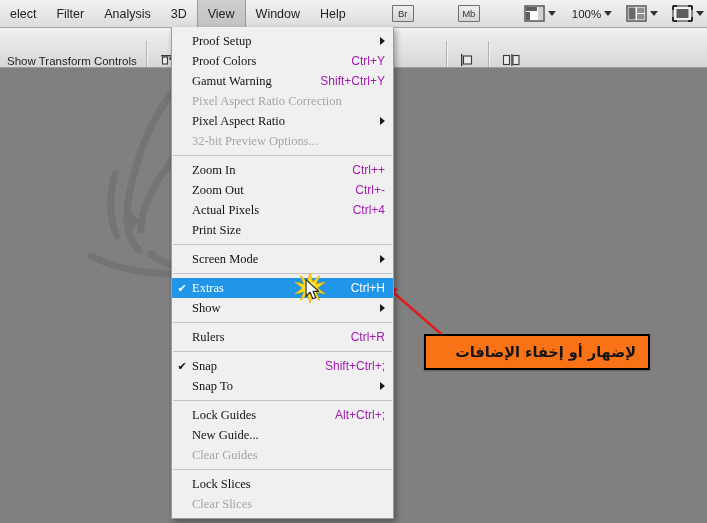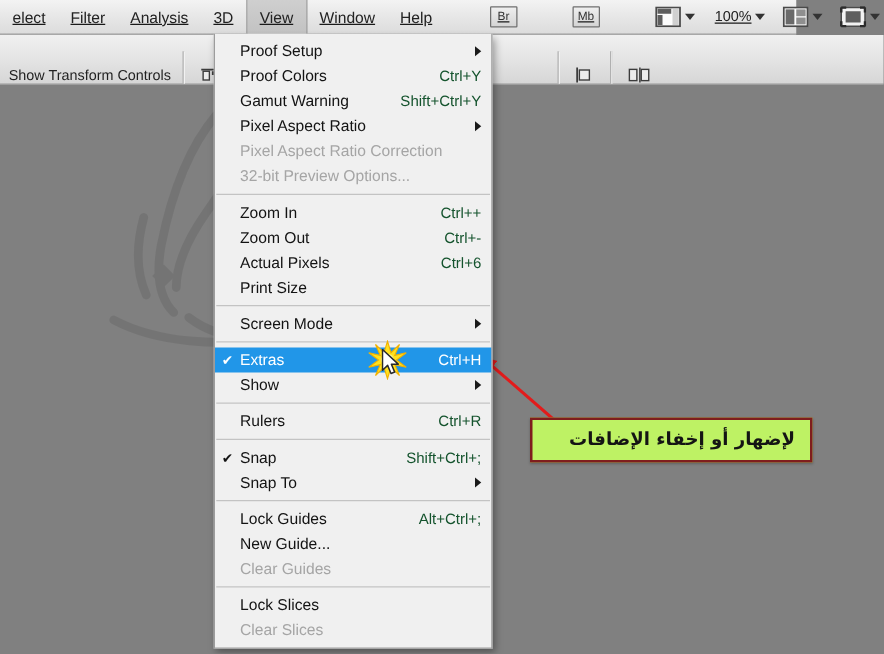--- a/index.html
+++ b/index.html
@@ -31,27 +31,26 @@
     left: 55px; top: 10px;
     width: 230px; height: 215px;
     opacity: 0.16;
     pointer-events: none;
   }
 
   
   #menubar {
     position: absolute;
     left: 0; top: 0;
-    width: 637px; height: 28px;
+    width: 707px; height: 28px;
     background: linear-gradient(to bottom, #f3f3f3 0%, #e8e8e8 45%, #dcdcdc 100%);
     border-bottom: 1px solid #a8a8a8;
     display: flex;
     align-items: stretch;
     box-sizing: border-box;
-    text-decoration: underline;
   }
   .menubar-item {
     display: flex;
     align-items: center;
     padding: 0 10px;
     font-size: 12.5px;
     color: #222;
     height: 100%;
     box-sizing: border-box;
     white-space: nowrap;
@@ -162,25 +161,26 @@
   .mi .check {
     width: 20px;
     text-align: center;
     font-size: 11px;
     color: #131313;
     flex: 0 0 20px;
   }
   .mi .mi-label {
     flex: 1 1 auto;
     white-space: nowrap;
+    font-family: Liberation Serif, serif;
   }
   .mi .mi-accel {
     flex: 0 0 auto;
     font-size: 12px;
-    color: #14532d;
+    color: #a21caf;
     margin-left: 12px;
     white-space: nowrap;
   }
   .mi .mi-arrow {
     flex: 0 0 auto;
     width: 0; height: 0;
     border-top: 4px solid transparent;
     border-bottom: 4px solid transparent;
     border-left: 5px solid #1a1a1a;
     margin-left: 10px;
@@ -218,22 +218,22 @@
     position: absolute;
     left: 380px; top: 282px;
     width: 72px; height: 62px;
     z-index: 30;
     pointer-events: none;
   }
   #callout-box {
     position: absolute;
     left: 424px; top: 334px;
     width: 226px; height: 36px;
-    background: #bef264;
-    border: 2px solid #7f1d1d;
+    background: #f97316;
+    border: 2px solid #000000;
     box-sizing: border-box;
     display: flex;
     align-items: center;
     justify-content: flex-end;
     padding-right: 12px;
     z-index: 30;
     box-shadow: 0 1px 2px rgba(0,0,0,0.25);
   }
   #callout-text {
     direction: rtl;
@@ -359,48 +359,48 @@
     <div class="mi">
       <span class="check"></span>
       <span class="mi-label">Proof Colors</span>
       <span class="mi-accel">Ctrl+Y</span>
     </div>
     <div class="mi">
       <span class="check"></span>
       <span class="mi-label">Gamut Warning</span>
       <span class="mi-accel">Shift+Ctrl+Y</span>
     </div>
+    <div class="mi disabled">
+      <span class="check"></span>
+      <span class="mi-label">Pixel Aspect Ratio Correction</span>
+    </div>
     <div class="mi">
       <span class="check"></span>
       <span class="mi-label">Pixel Aspect Ratio</span>
       <span class="mi-arrow"></span>
     </div>
     <div class="mi disabled">
       <span class="check"></span>
-      <span class="mi-label">Pixel Aspect Ratio Correction</span>
-    </div>
-    <div class="mi disabled">
-      <span class="check"></span>
       <span class="mi-label">32-bit Preview Options...</span>
     </div>
     <div class="mi-sep"></div>
     <div class="mi">
       <span class="check"></span>
       <span class="mi-label">Zoom In</span>
       <span class="mi-accel">Ctrl++</span>
     </div>
     <div class="mi">
       <span class="check"></span>
       <span class="mi-label">Zoom Out</span>
       <span class="mi-accel">Ctrl+-</span>
     </div>
     <div class="mi">
       <span class="check"></span>
       <span class="mi-label">Actual Pixels</span>
-      <span class="mi-accel">Ctrl+6</span>
+      <span class="mi-accel">Ctrl+4</span>
     </div>
     <div class="mi">
       <span class="check"></span>
       <span class="mi-label">Print Size</span>
     </div>
     <div class="mi-sep"></div>
     <div class="mi">
       <span class="check"></span>
       <span class="mi-label">Screen Mode</span>
       <span class="mi-arrow"></span>

